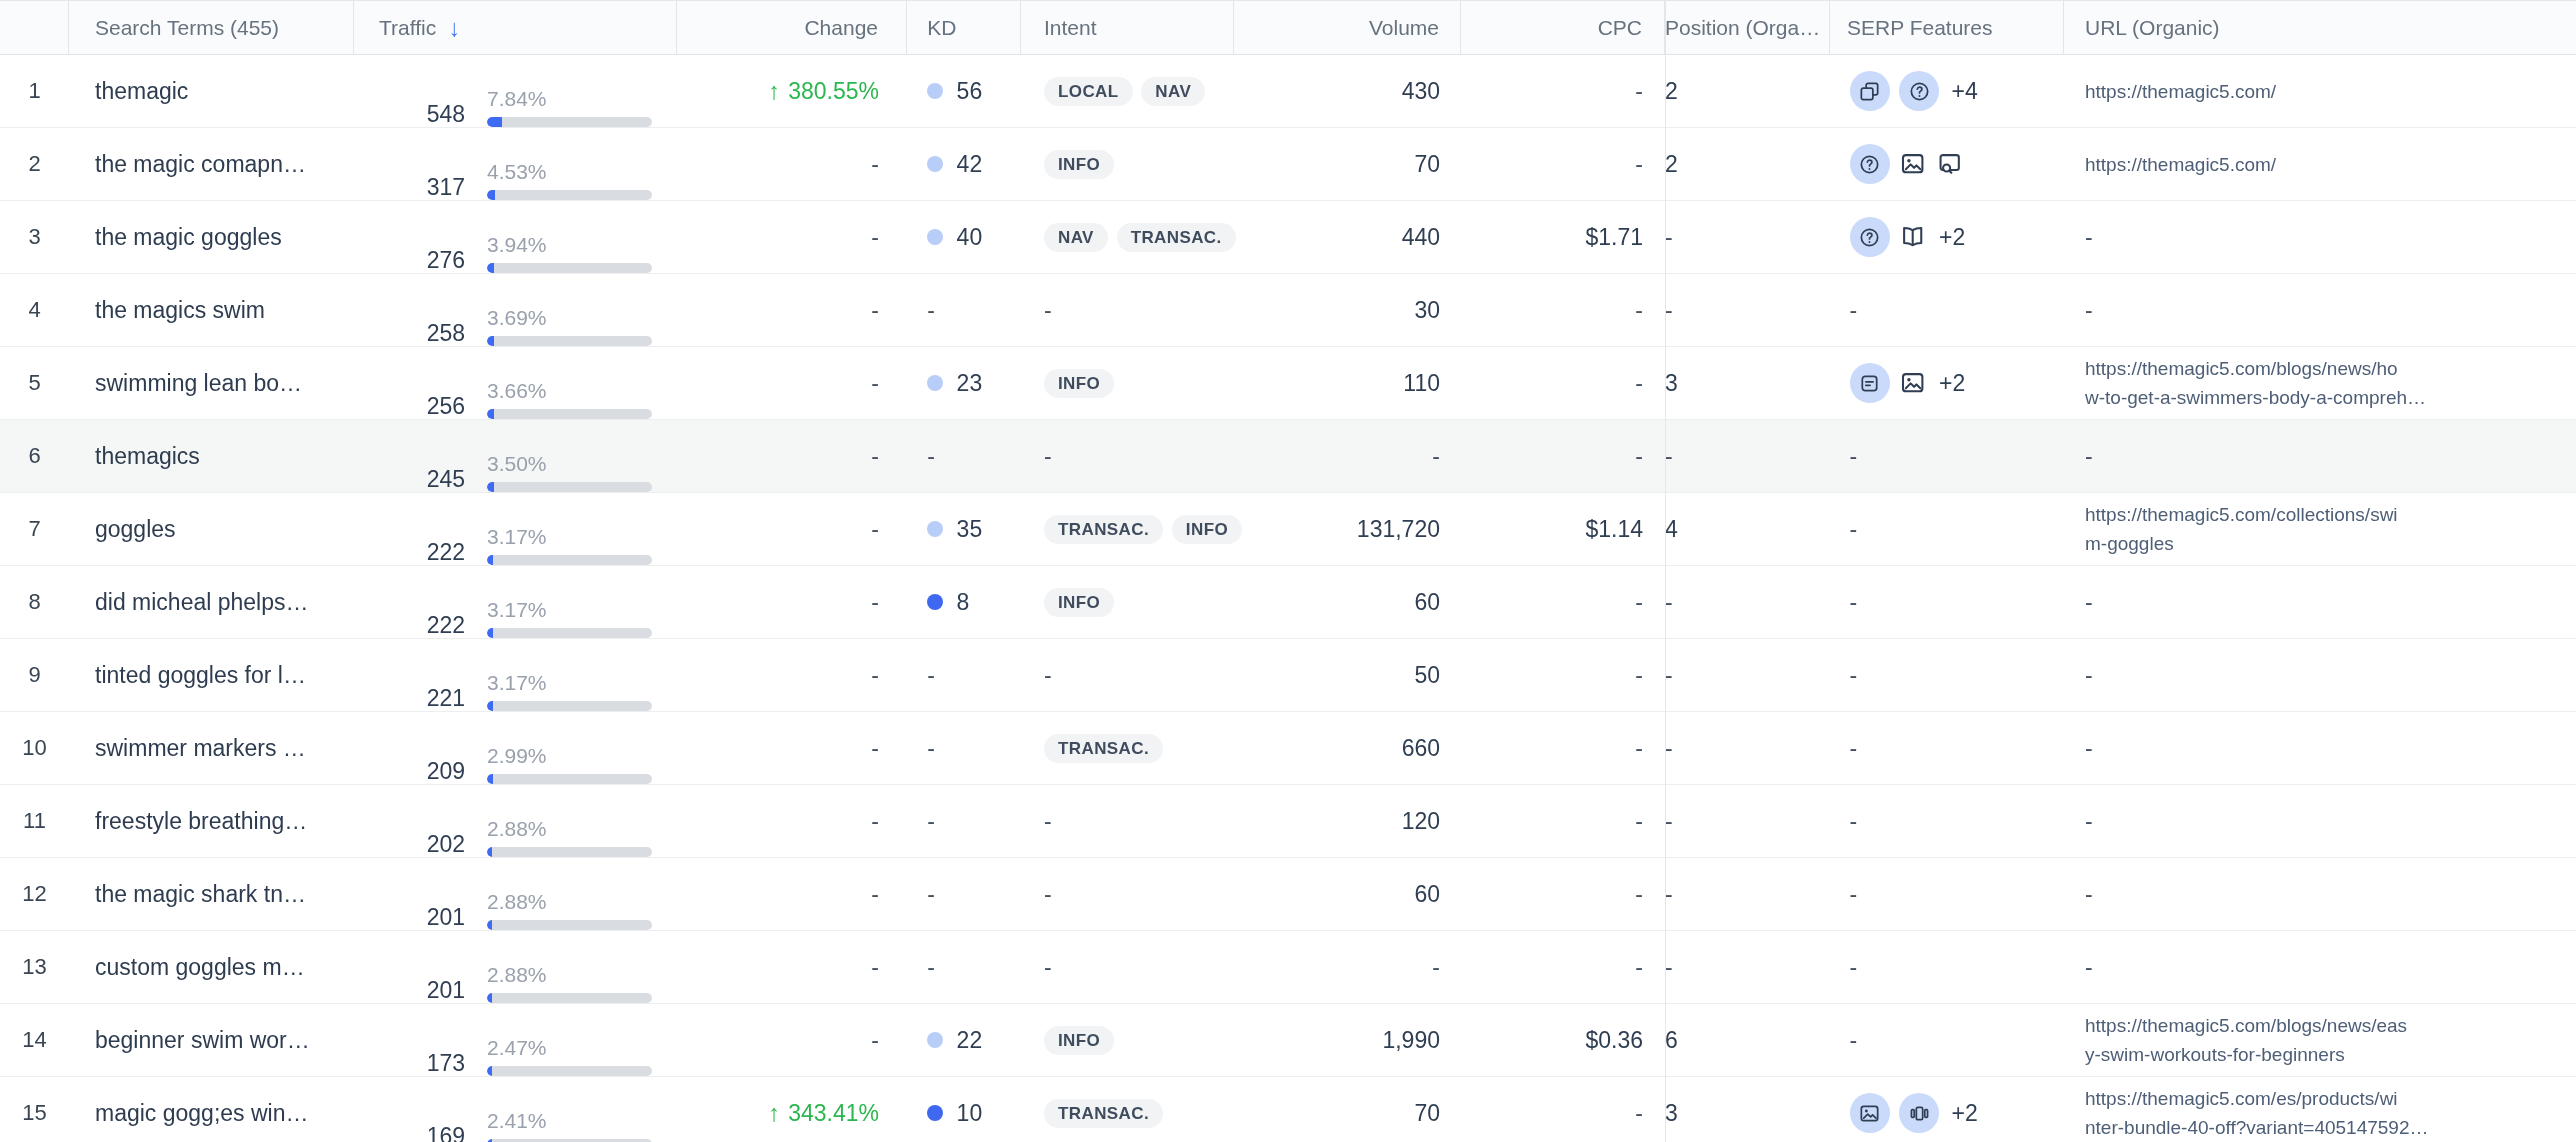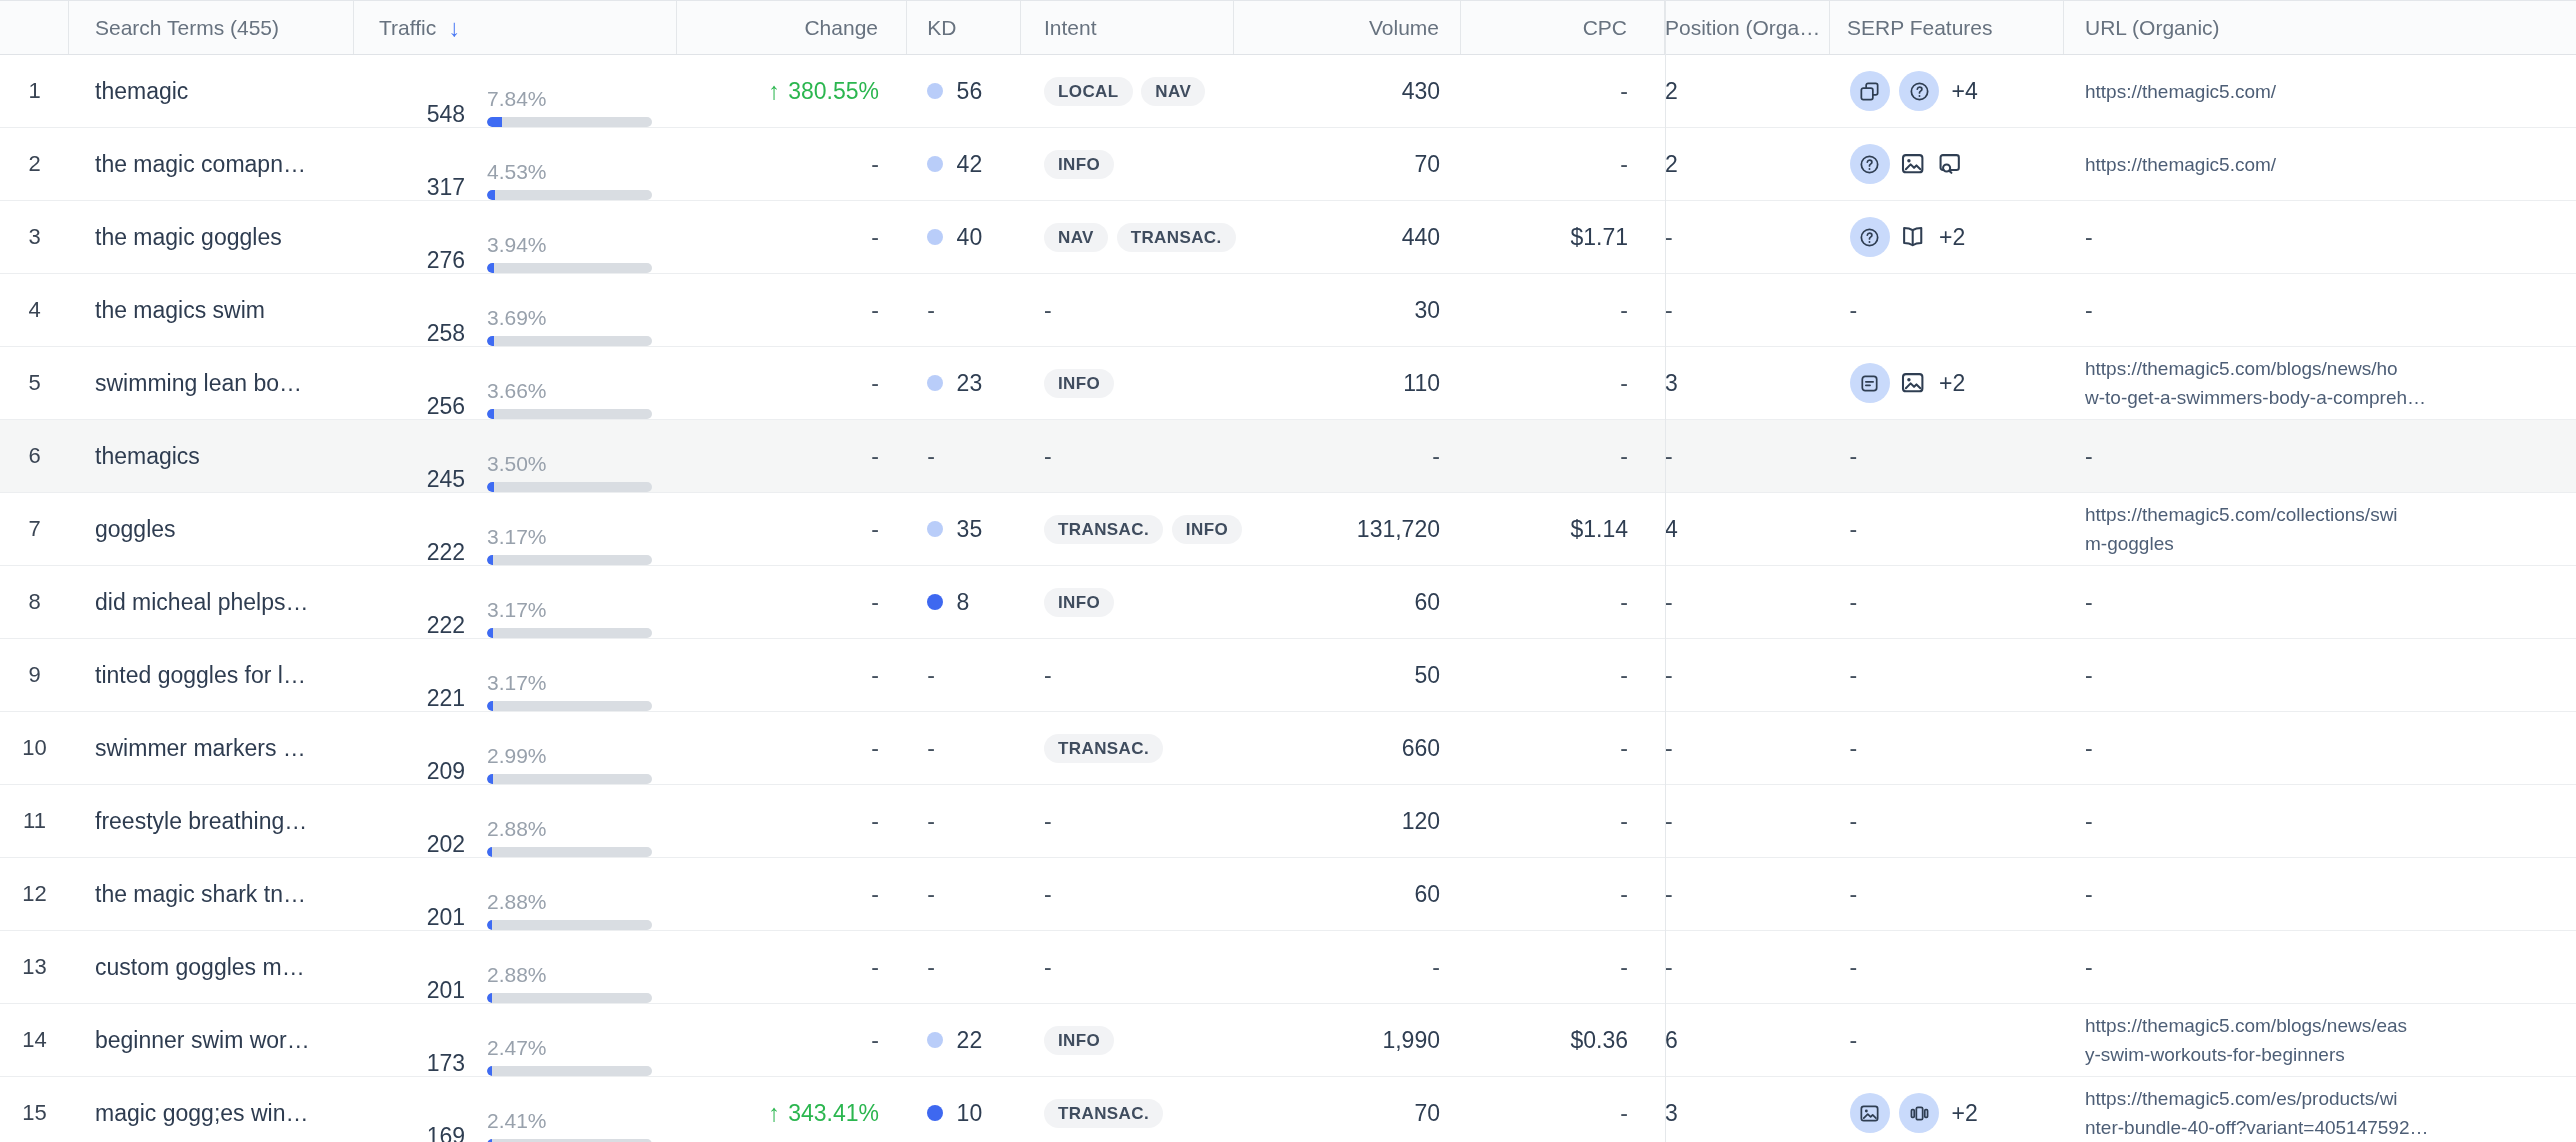--- a/index.html
+++ b/index.html
@@ -18,21 +18,21 @@
   .sort-arrow { color:#4a79f4; font-size:24px; margin-left:12.4px; }
 
   
   .col-num      { width:69px;  }
   .col-term     { width:285px; padding-left:26px; }
   .col-traffic  { width:323px; }
   .col-change   { width:230px; padding-right:28px; justify-content:flex-end; }
   .col-kd       { width:114px; padding-left:20.3px; }
   .col-intent   { width:213px; padding-left:23px; }
   .col-volume   { width:227px; padding-right:21px; justify-content:flex-end; }
-  .col-cpc      { width:204px; padding-right:37px; justify-content:flex-end; }
+  .col-cpc      { width:204px; padding-right:22px; justify-content:flex-end; }
   .col-position { width:165px; padding-right:9px; }
   .col-serp     { width:234px; padding-left:19.5px; }
   .col-url      { width:478px; padding-left:21px; padding-right:21px; }
 
   
   .tbody { }
   .row { display:flex; height:73px; border-bottom:0.9px solid #eceef0; background:#fff; }
   .row.highlight { background:#f5f6f6; }
   .cell { display:flex; align-items:center; font-size:23px; color:#2f3e52; }
   .col-num.cell { justify-content:center; color:#3a4554; font-size:22px; }

